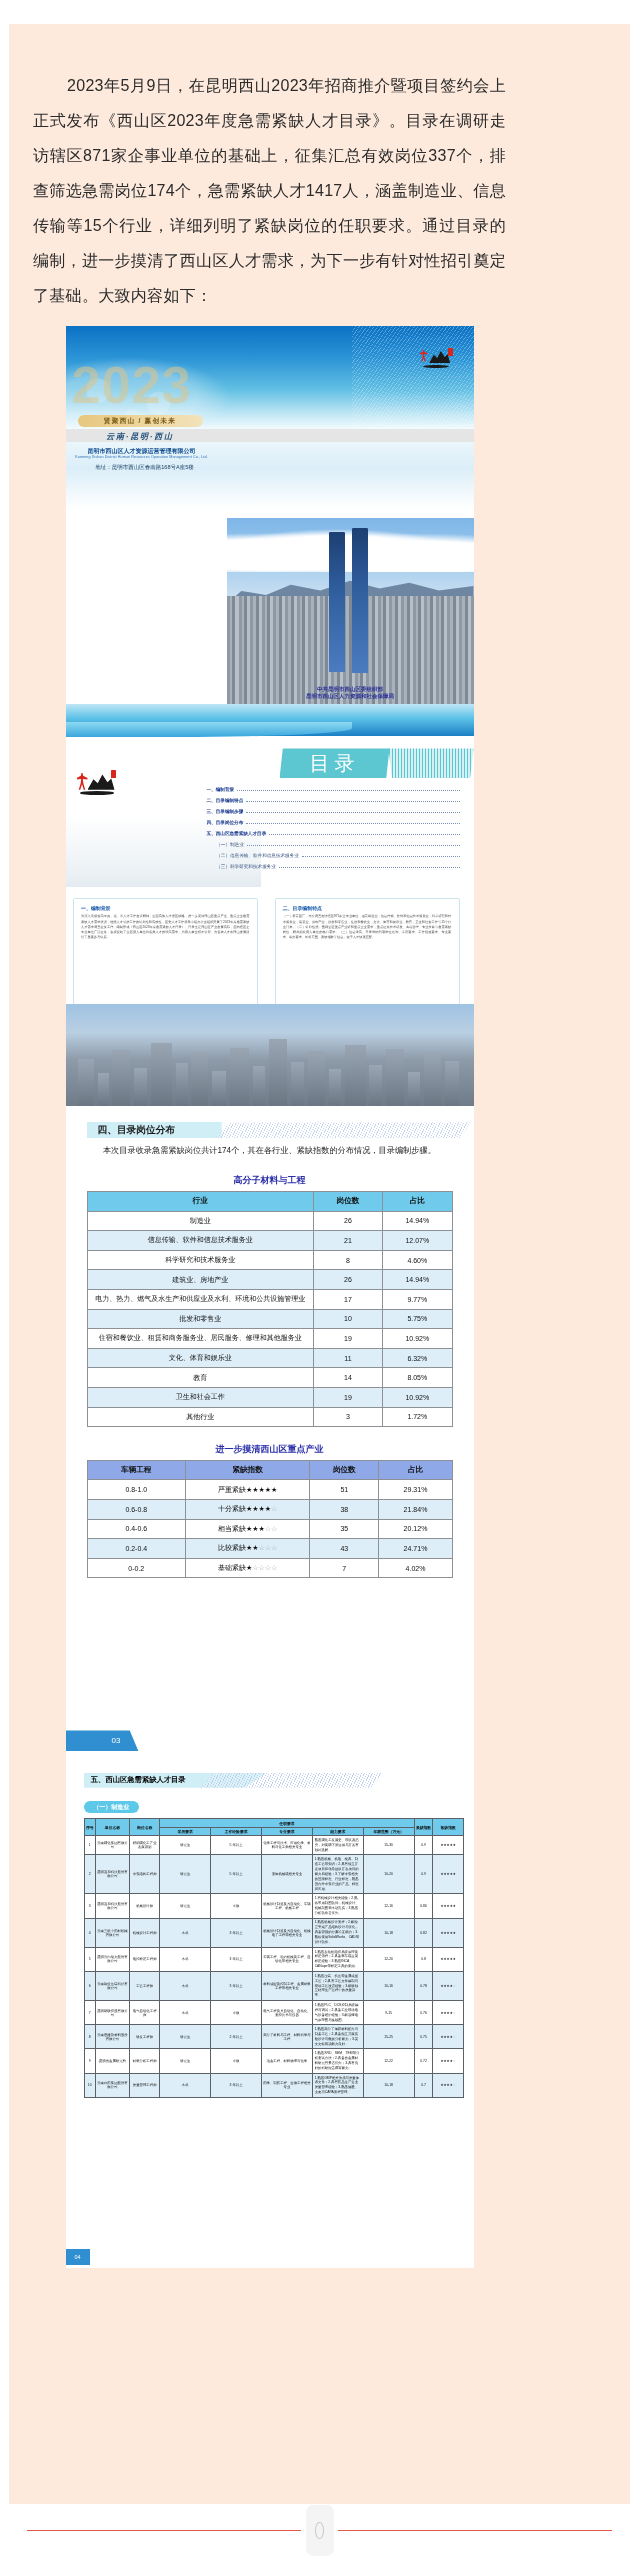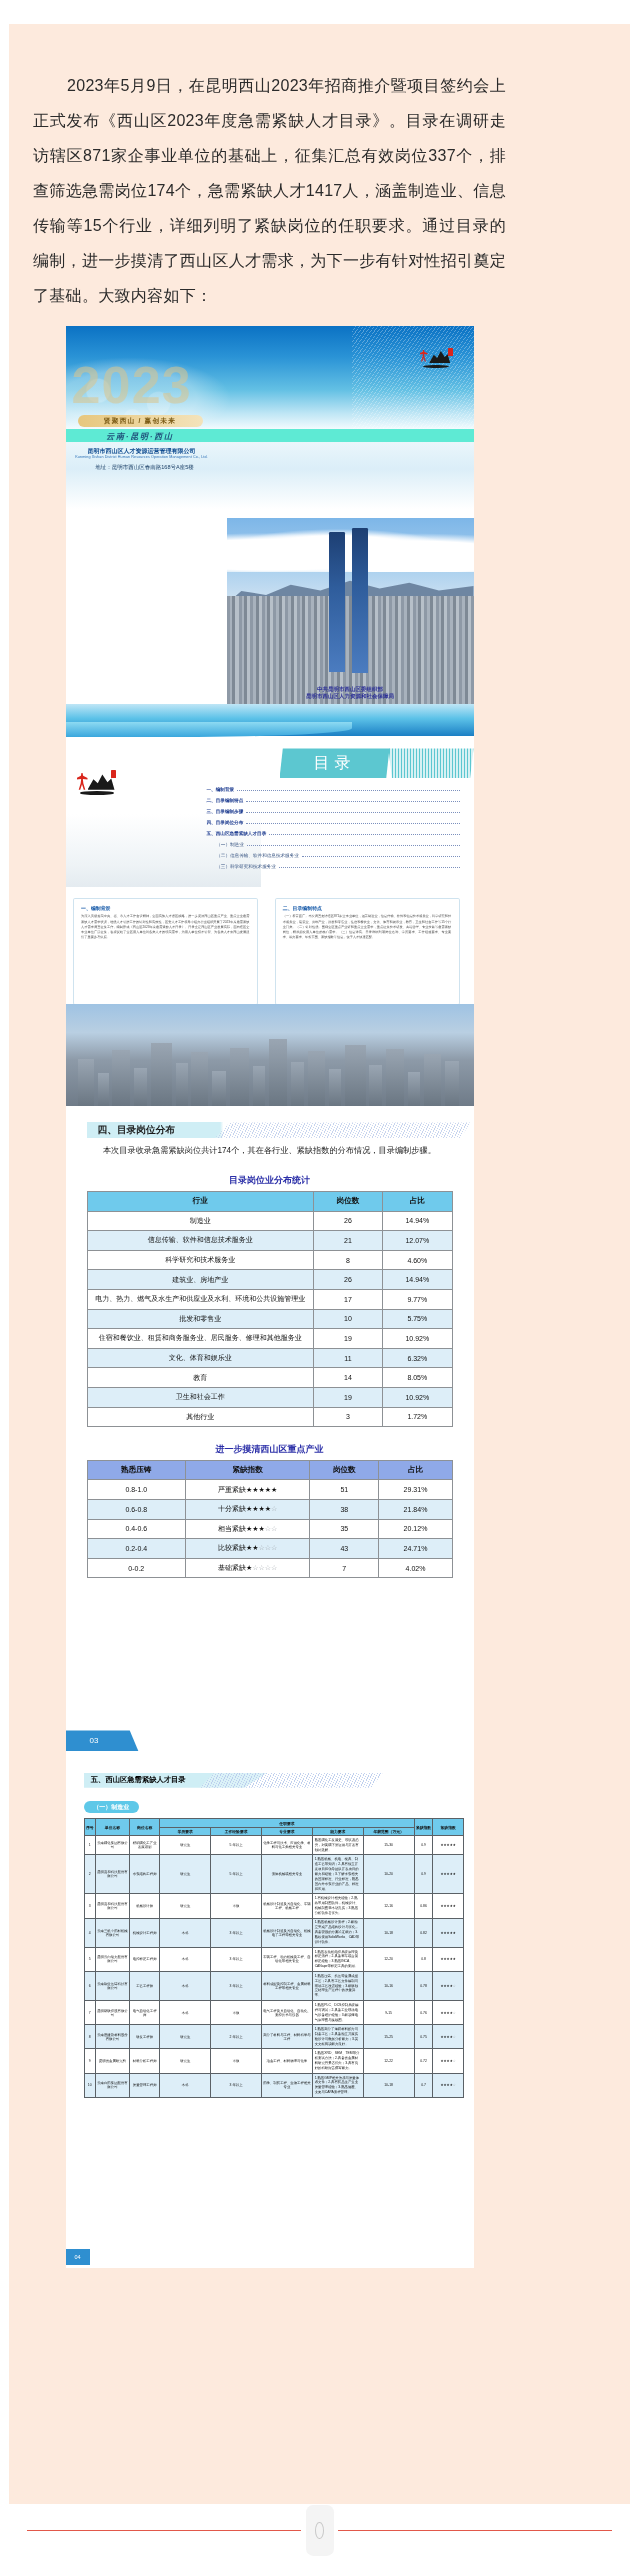--- a/index.html
+++ b/index.html
@@ -36,21 +36,21 @@
     position: relative;
   }
   .page {
     width: 408px;
     position: relative;
     overflow: hidden;
     background: #fff;
   }
 
   
-  .cover { height: 183px; background: #5eead4; }
+  .cover { height: 183px; background: #e5e5e5; }
   .cover-top {
     position: absolute; left:0; top:0; width:408px; height:103px;
     background: linear-gradient(180deg,#0b72c4 0%, #2a93d6 30%, #63c0e4 62%, #bfe6f5 85%, #f2fbfe 100%);
     overflow: hidden;
   }
   .cover-globe {
     position:absolute; left:-18px; top:24px; width:201px; height:97px;
     background:
       radial-gradient(ellipse at 40% 50%, rgba(255,255,255,.30) 0 40%, rgba(255,255,255,0) 60%),
       radial-gradient(circle at 25% 42%, rgba(255,255,255,.22) 0 7%, rgba(255,255,255,0) 8%),
@@ -154,21 +154,21 @@
   .toc-mist {
     position:absolute; left:0; bottom:0; width:195px; height:73px;
     background: linear-gradient(180deg, rgba(255,255,255,0) 0%, #eef3f6 70%, #e4ebf0 100%);
   }
   .toc-badge {
     position:absolute; left:214px; top:44px; width:110px; height:30px;
     background:#5cc7d0;
     clip-path: polygon(3% 0,100% 0,97% 100%,0 100%);
     display:flex; align-items:center; justify-content:center;
   }
-  .toc-badge span { color:#fff; font-size:16px; letter-spacing:4.9px; font-weight:300; }
+  .toc-badge span { color:#fff; font-size:20px; letter-spacing:4.9px; font-weight:300; }
   .toc-badge-tail {
     position:absolute; left:323px; top:44px; width:85px; height:30px;
     background: repeating-linear-gradient(90deg,#5cc7d0 0 1.2px, rgba(92,199,208,.25) 1.2px 3px);
     clip-path: polygon(0 0,100% 0,96% 100%,4% 100%);
   }
   .toc-list { position:absolute; left:141px; top:83px; width:256px; }
   .toc-row { display:flex; align-items:flex-end; font-size:4.6px; color:#1b3a8f; font-weight:bold; margin-bottom:6px; }
   .toc-row.sub { font-weight:normal; padding-left:9.7px; color:#33507f; }
   .toc-row .t { white-space:nowrap; }
   .toc-row .dots { flex:1; border-bottom:0.6px dotted #7c90bd; margin:0 2.4px 1.2px 3px; height:0.6px; }
@@ -221,21 +221,21 @@
   table.d th, table.d td { border:0.6px solid #8d9195; padding:4.3px 2.4px; text-align:center; color:#111; }
   table.d.t1 th { background:#6fcaec; font-weight:bold; font-size:7.6px; }
   table.d.t2 th { background:#8fa9e8; font-weight:bold; font-size:7.6px; }
   table.d tr.alt td { background:#ddeef8; }
   table.d td.ind { text-align:center; }
   .star-on { color:#111; }
   .star-off { color:#9aa0a6; }
   .pagenum {
     position:absolute; left:0; bottom:0; width:73px; height:21px;
     background:#2f8fd0; color:#fff; font-size:8px;
-    display:flex; align-items:center; padding-left:24px;
+    display:flex; align-items:center; padding-left:46px;
     clip-path: polygon(0 0,88% 0,100% 100%,0 100%);
   }
 
   
   .catalog { background:#fff; min-height:517px; position:relative; padding:18px 9.7px 24px 18px; }
   .cat-head { position:relative; height:14.6px; margin: 3.7px 0 12px 0; }
   .cat-head .bar {
     position:absolute; left:0; top:0; height:14.6px; width:183px;
     background:#cfeef5;
     clip-path: polygon(0 0,100% 0,88% 100%,0 100%);
@@ -405,21 +405,21 @@
     </div>
 
     <div class="page stats">
       <div class="sec-head">
         <div class="bar"></div>
         <div class="hatch"></div>
         <div class="lbl">四、目录岗位分布</div>
       </div>
       <div class="sec-para">本次目录收录急需紧缺岗位共计174个，其在各行业、紧缺指数的分布情况，目录编制步骤。</div>
 
-      <div class="tbl-title">目录岗位业分布统计</div>
+      <div class="tbl-title">高分子材料与工程</div>
       <table class="d t1">
         <thead>
           <tr>
             <th style="width:62%">行业</th>
             <th style="width:19%">岗位数</th>
             <th style="width:19%">占比</th>
           </tr>
         </thead>
         <tbody>
           <tr>
@@ -477,21 +477,21 @@
             <td>3</td>
             <td>1.72%</td>
           </tr>
         </tbody>
       </table>
 
       <div class="tbl-title">进一步摸清西山区重点产业</div>
       <table class="d t2">
         <thead>
           <tr>
-            <th style="width:27%">熟悉压铸</th>
+            <th style="width:27%">车辆工程</th>
             <th style="width:34%">紧缺指数</th>
             <th style="width:19%">岗位数</th>
             <th style="width:20%">占比</th>
           </tr>
         </thead>
         <tbody>
           <tr>
             <td>0.8-1.0</td>
             <td class="ind"><span>严重紧缺</span><span class="stars"><span class="star-on">★</span><span class="star-on">★</span><span class="star-on">★</span><span class="star-on">★</span><span class="star-on">★</span></span></td>
             <td>51</td>

